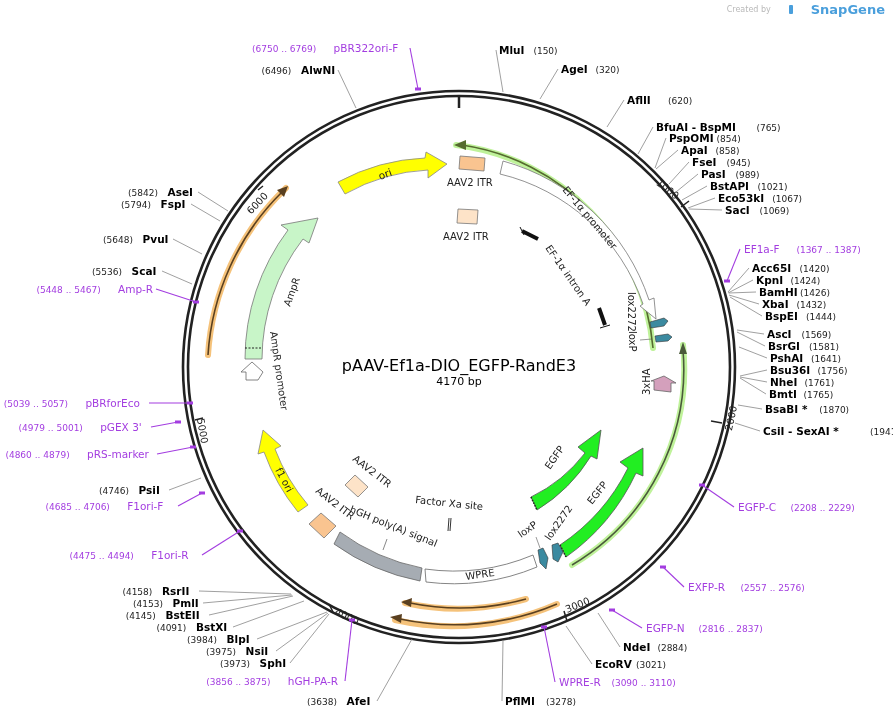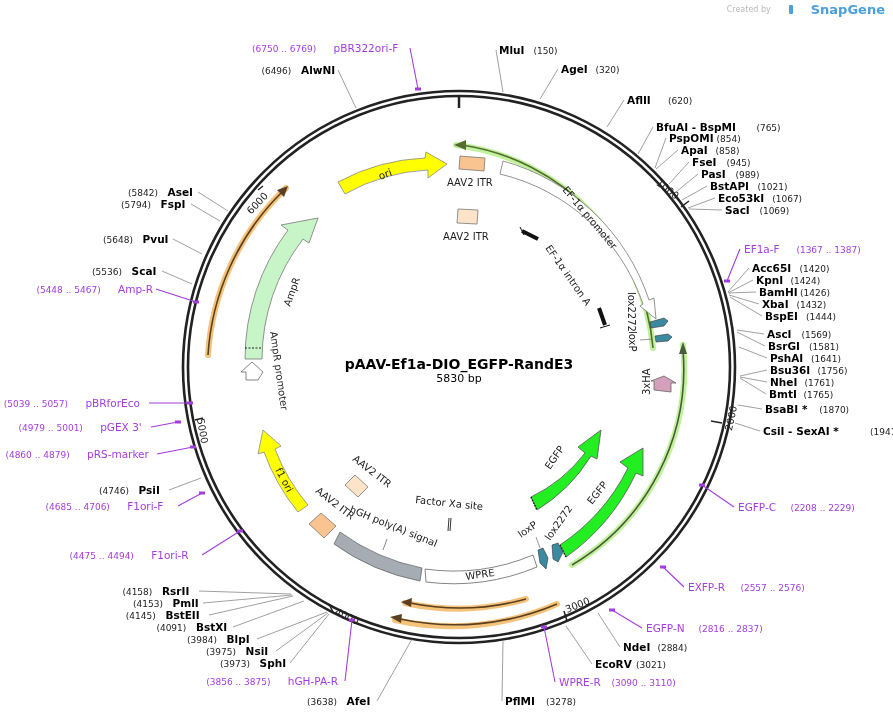--- a/index.html
+++ b/index.html
@@ -2,21 +2,21 @@
 <html><head>
 <meta charset="utf-8">
 <style>
   html, body { margin: 0; padding: 0; background: #ffffff; }
   body { width: 893px; height: 719px; overflow: hidden; position: relative; font-family: "DejaVu Sans", sans-serif; }
   #map { position: absolute; left: 0; top: 0; }
   .credit { position: absolute; right: 8px; top: 2px; font-size: 8px; color: #b9b9b9; display: flex; align-items: center; gap: 18px; }
   .credit .brand { color: #4a9fdc; font-size: 13px; font-weight: bold; }
   .credit .logo { display: inline-block; width: 4px; height: 9px; background: #4a9fdc; border-radius: 1px; }
   .title-block { position: absolute; left: 309px; top: 356px; width: 300px; text-align: center; }
-  .title-block .name { font-size: 14px; font-weight: bold; color: #000; }
+  .title-block .name { font-size: 16px; font-weight: normal; color: #000; }
   .title-block .len { font-size: 11px; color: #000; margin-top: 0px; }
   svg text { font-family: "DejaVu Sans", sans-serif; }
 </style>
 </head>
 <body>
 
 <div class="credit">
   <span>Created by</span>
   <span class="logo"></span>
   <span class="brand">SnapGene</span>
@@ -461,14 +461,14 @@
         <line x1="196" y1="302" x2="156" y2="289" stroke="#a33de0" stroke-width="1.1"></line>
         <rect x="193" y="300.5" width="6" height="3" fill="#a33de0"></rect>
         <text x="118" y="293" font-size="10.5" fill="#a33de0">Amp-R</text>
         <text x="36.39999999999999" y="293" font-size="9" fill="#a33de0">(5448 .. 5467)</text>
       </g>
     </g>
 </svg>
 
 <div class="title-block">
   <div class="name">pAAV-Ef1a-DIO_EGFP-RandE3</div>
-  <div class="len">5830 bp</div>
+  <div class="len">4170 bp</div>
 </div>
 
 </body></html>

